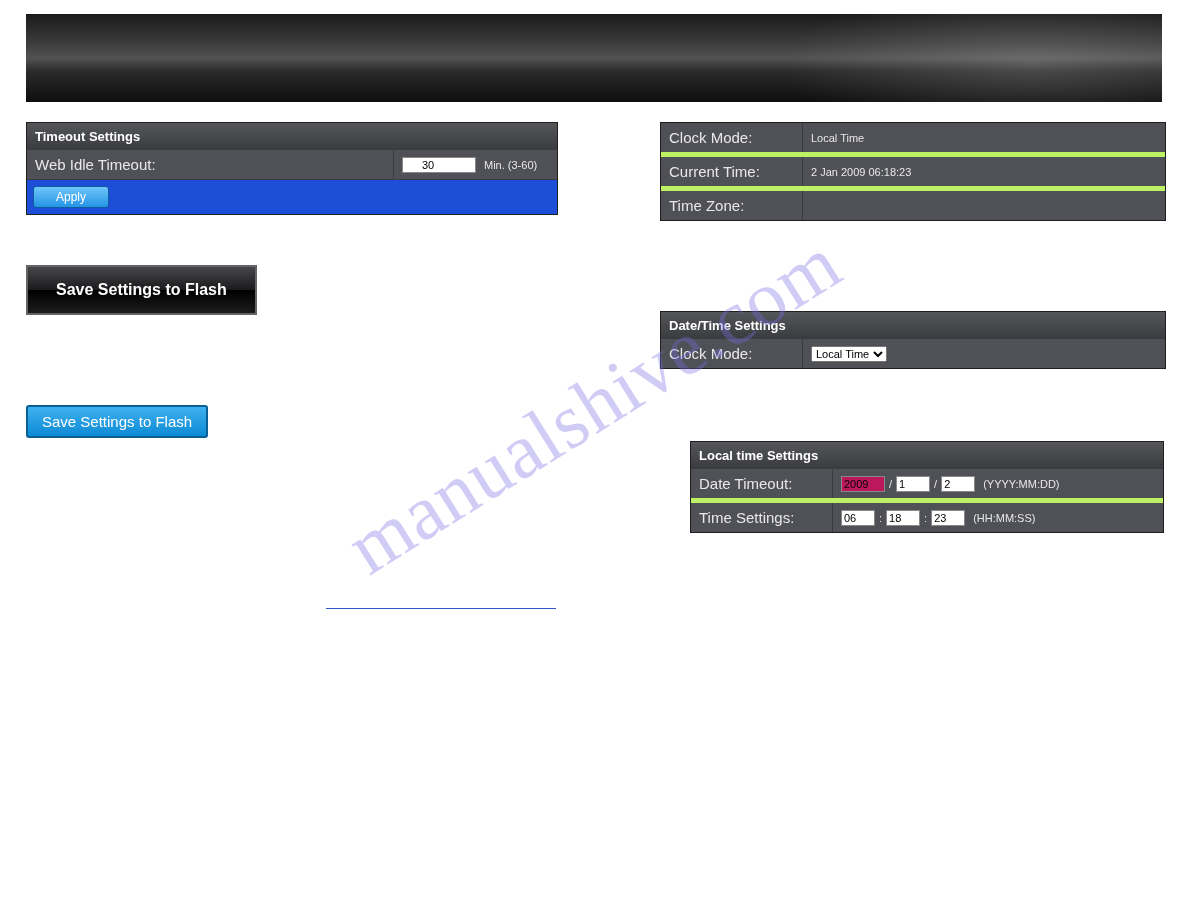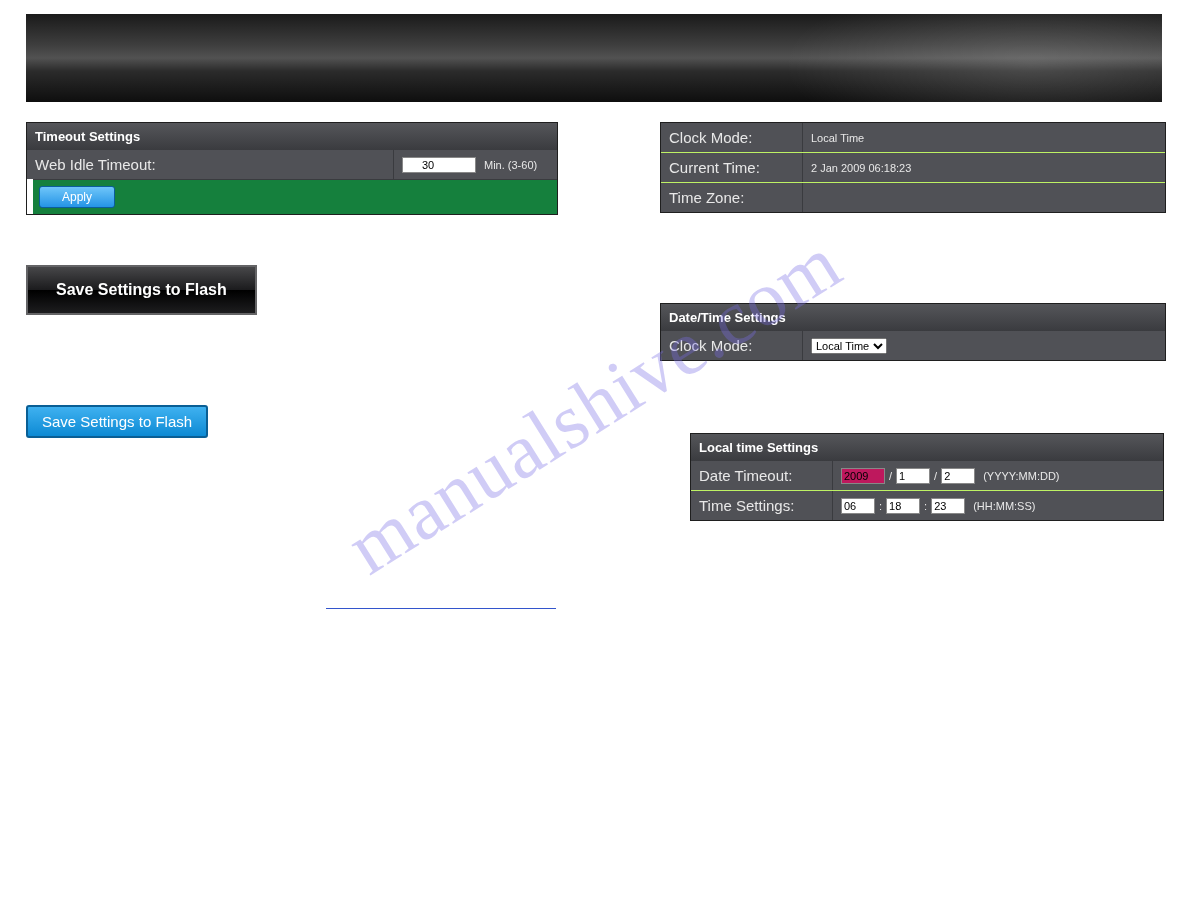--- a/index.html
+++ b/index.html
@@ -46,21 +46,21 @@
     color: #ffffff;
     font-weight: bold;
     padding: 6px 8px;
     font-size: 13px;
   }
   .panel-body {
     background: #505156;
   }
   .row {
     display: flex;
-    border-top: 1px solid #bef264;
+    border-top: 5px solid #bef264;
   }
   .row:first-child { border-top: none; }
   .cell-label {
     width: 125px;
     padding: 6px 8px;
     color: #e8e8e8;
     font-size: 15px;
     border-right: 1px solid #3a3b3f;
   }
   .cell-value {
@@ -68,24 +68,23 @@
     padding: 4px 8px;
     color: #e8e8e8;
     font-size: 11px;
     display: flex;
     align-items: center;
     gap: 4px;
   }
 
   .panel-left .cell-label { width: 350px; }
   .panel-footer {
-    background: #15803d;
+    background: #1d4ed8;
     padding: 6px 6px;
     border-top: 1px solid #3a3b3f;
-    margin-left: 6px;
   }
 
   input.small {
     width: 34px;
     font-size: 11px;
     padding: 1px 19px;
     border: 1px solid #888;
     background: #fff;
   }
   input.med {

